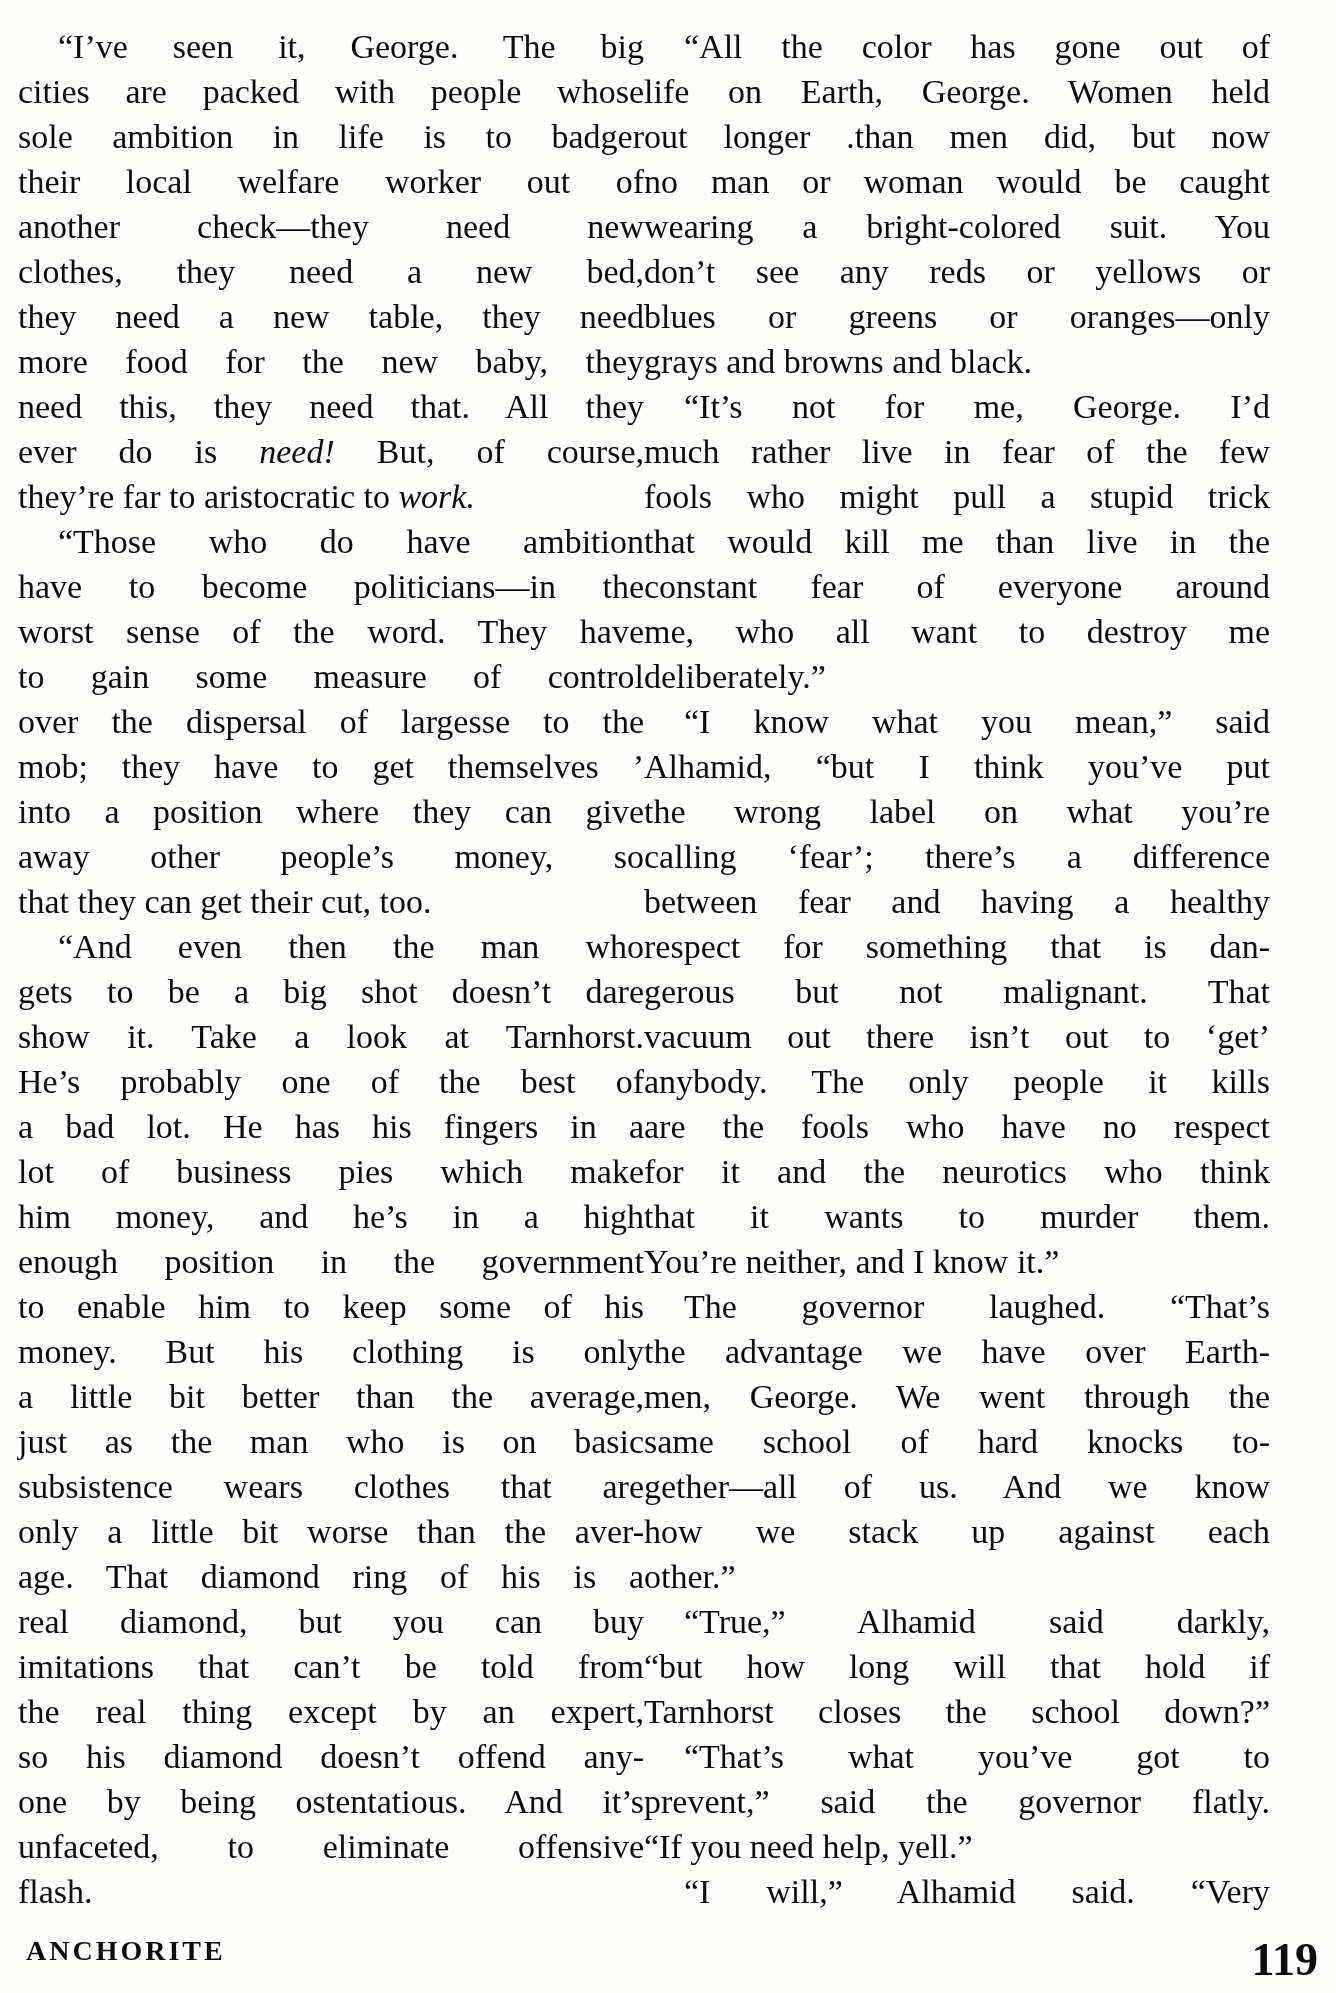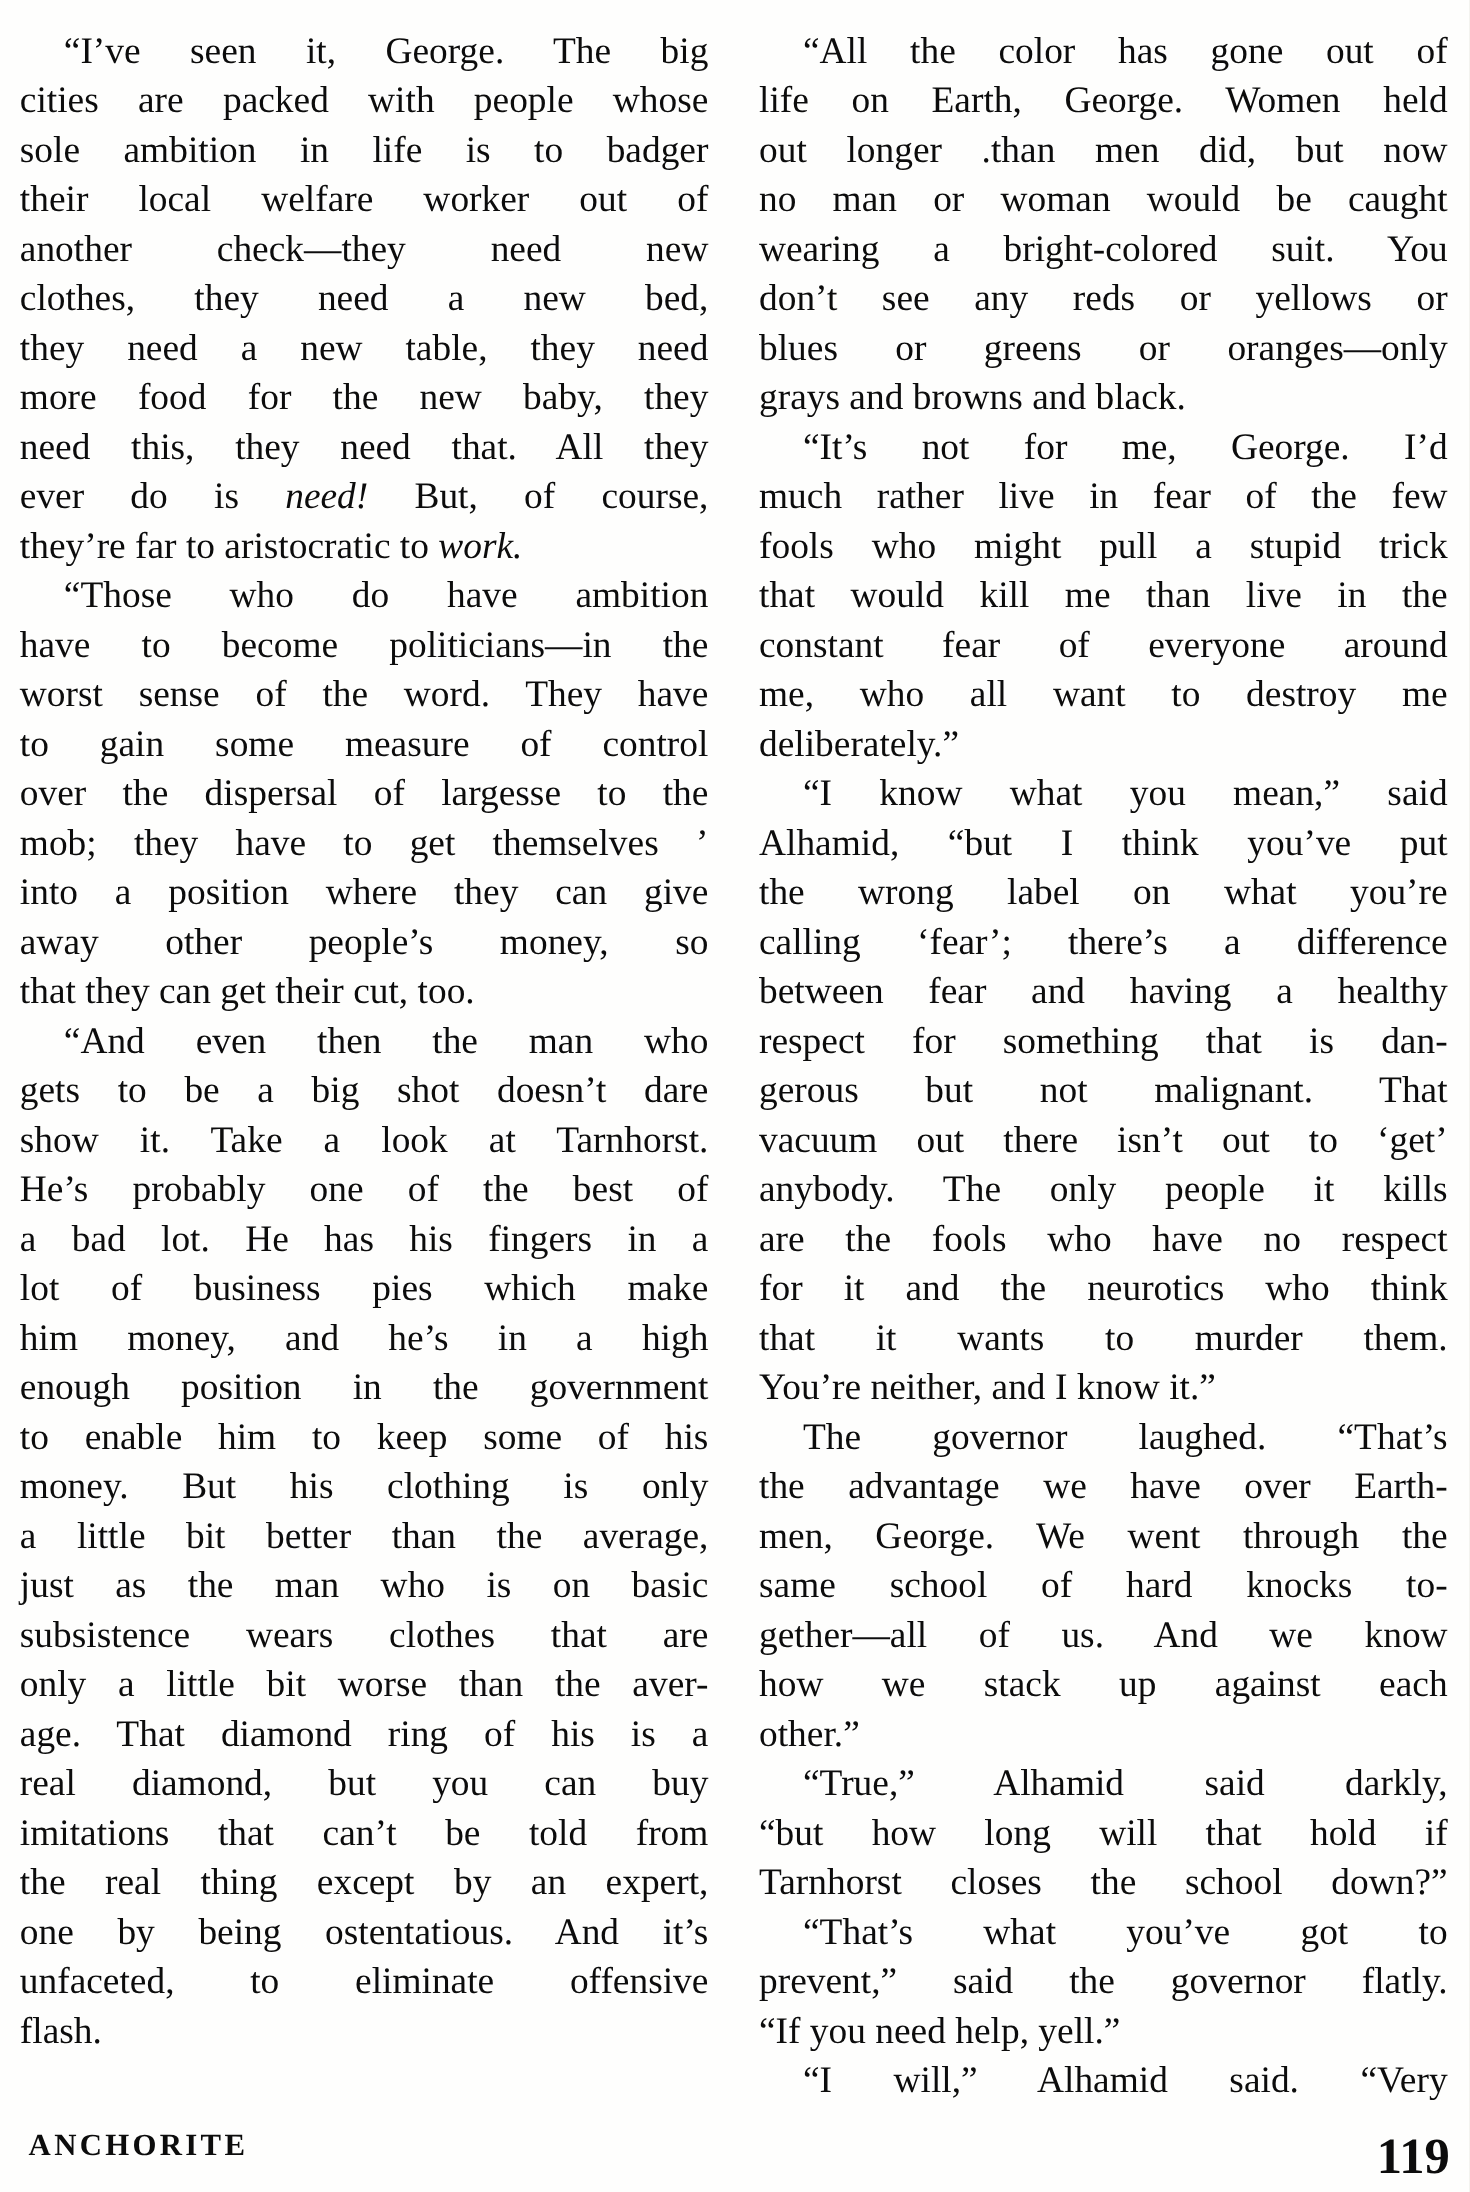--- a/index.html
+++ b/index.html
@@ -8,21 +8,20 @@
     width:1336px;height:1993px;
     margin:0 auto;
     background:#fefefd;
     color:#0c0c0c;
     font-family:"Liberation Serif","DejaVu Serif",serif;
     overflow:hidden;
   }
   .columns{
     display:flex;
     padding:24px 12px 0 18px;
-    gap:46px;
   }
   .column{
     width:626px;
     flex:0 0 626px;
   }
   .line{
     font-size:34px;
     line-height:45px;
     height:45px;
     text-align:justify;
@@ -93,20 +92,21 @@
         <div class="line">to enable him to keep some of his</div>
         <div class="line">money. But his clothing is only</div>
         <div class="line">a little bit better than the average,</div>
         <div class="line">just as the man who is on basic</div>
         <div class="line">subsistence wears clothes that are</div>
         <div class="line">only a little bit worse than the aver-</div>
         <div class="line">age. That diamond ring of his is a</div>
         <div class="line">real diamond, but you can buy</div>
         <div class="line">imitations that can’t be told from</div>
         <div class="line">the real thing except by an expert,</div>
+        <div class="line">so his diamond doesn’t offend any-</div>
         <div class="line">one by being ostentatious. And it’s</div>
         <div class="line">unfaceted, to eliminate offensive</div>
         <div class="line last">flash.</div>
       </div>
     <div class="column">
         <div class="line indent">“All the color has gone out of</div>
         <div class="line">life on Earth, George. Women held</div>
         <div class="line">out longer .than men did, but now</div>
         <div class="line">no man or woman would be caught</div>
         <div class="line">wearing a bright-colored suit. You</div>

